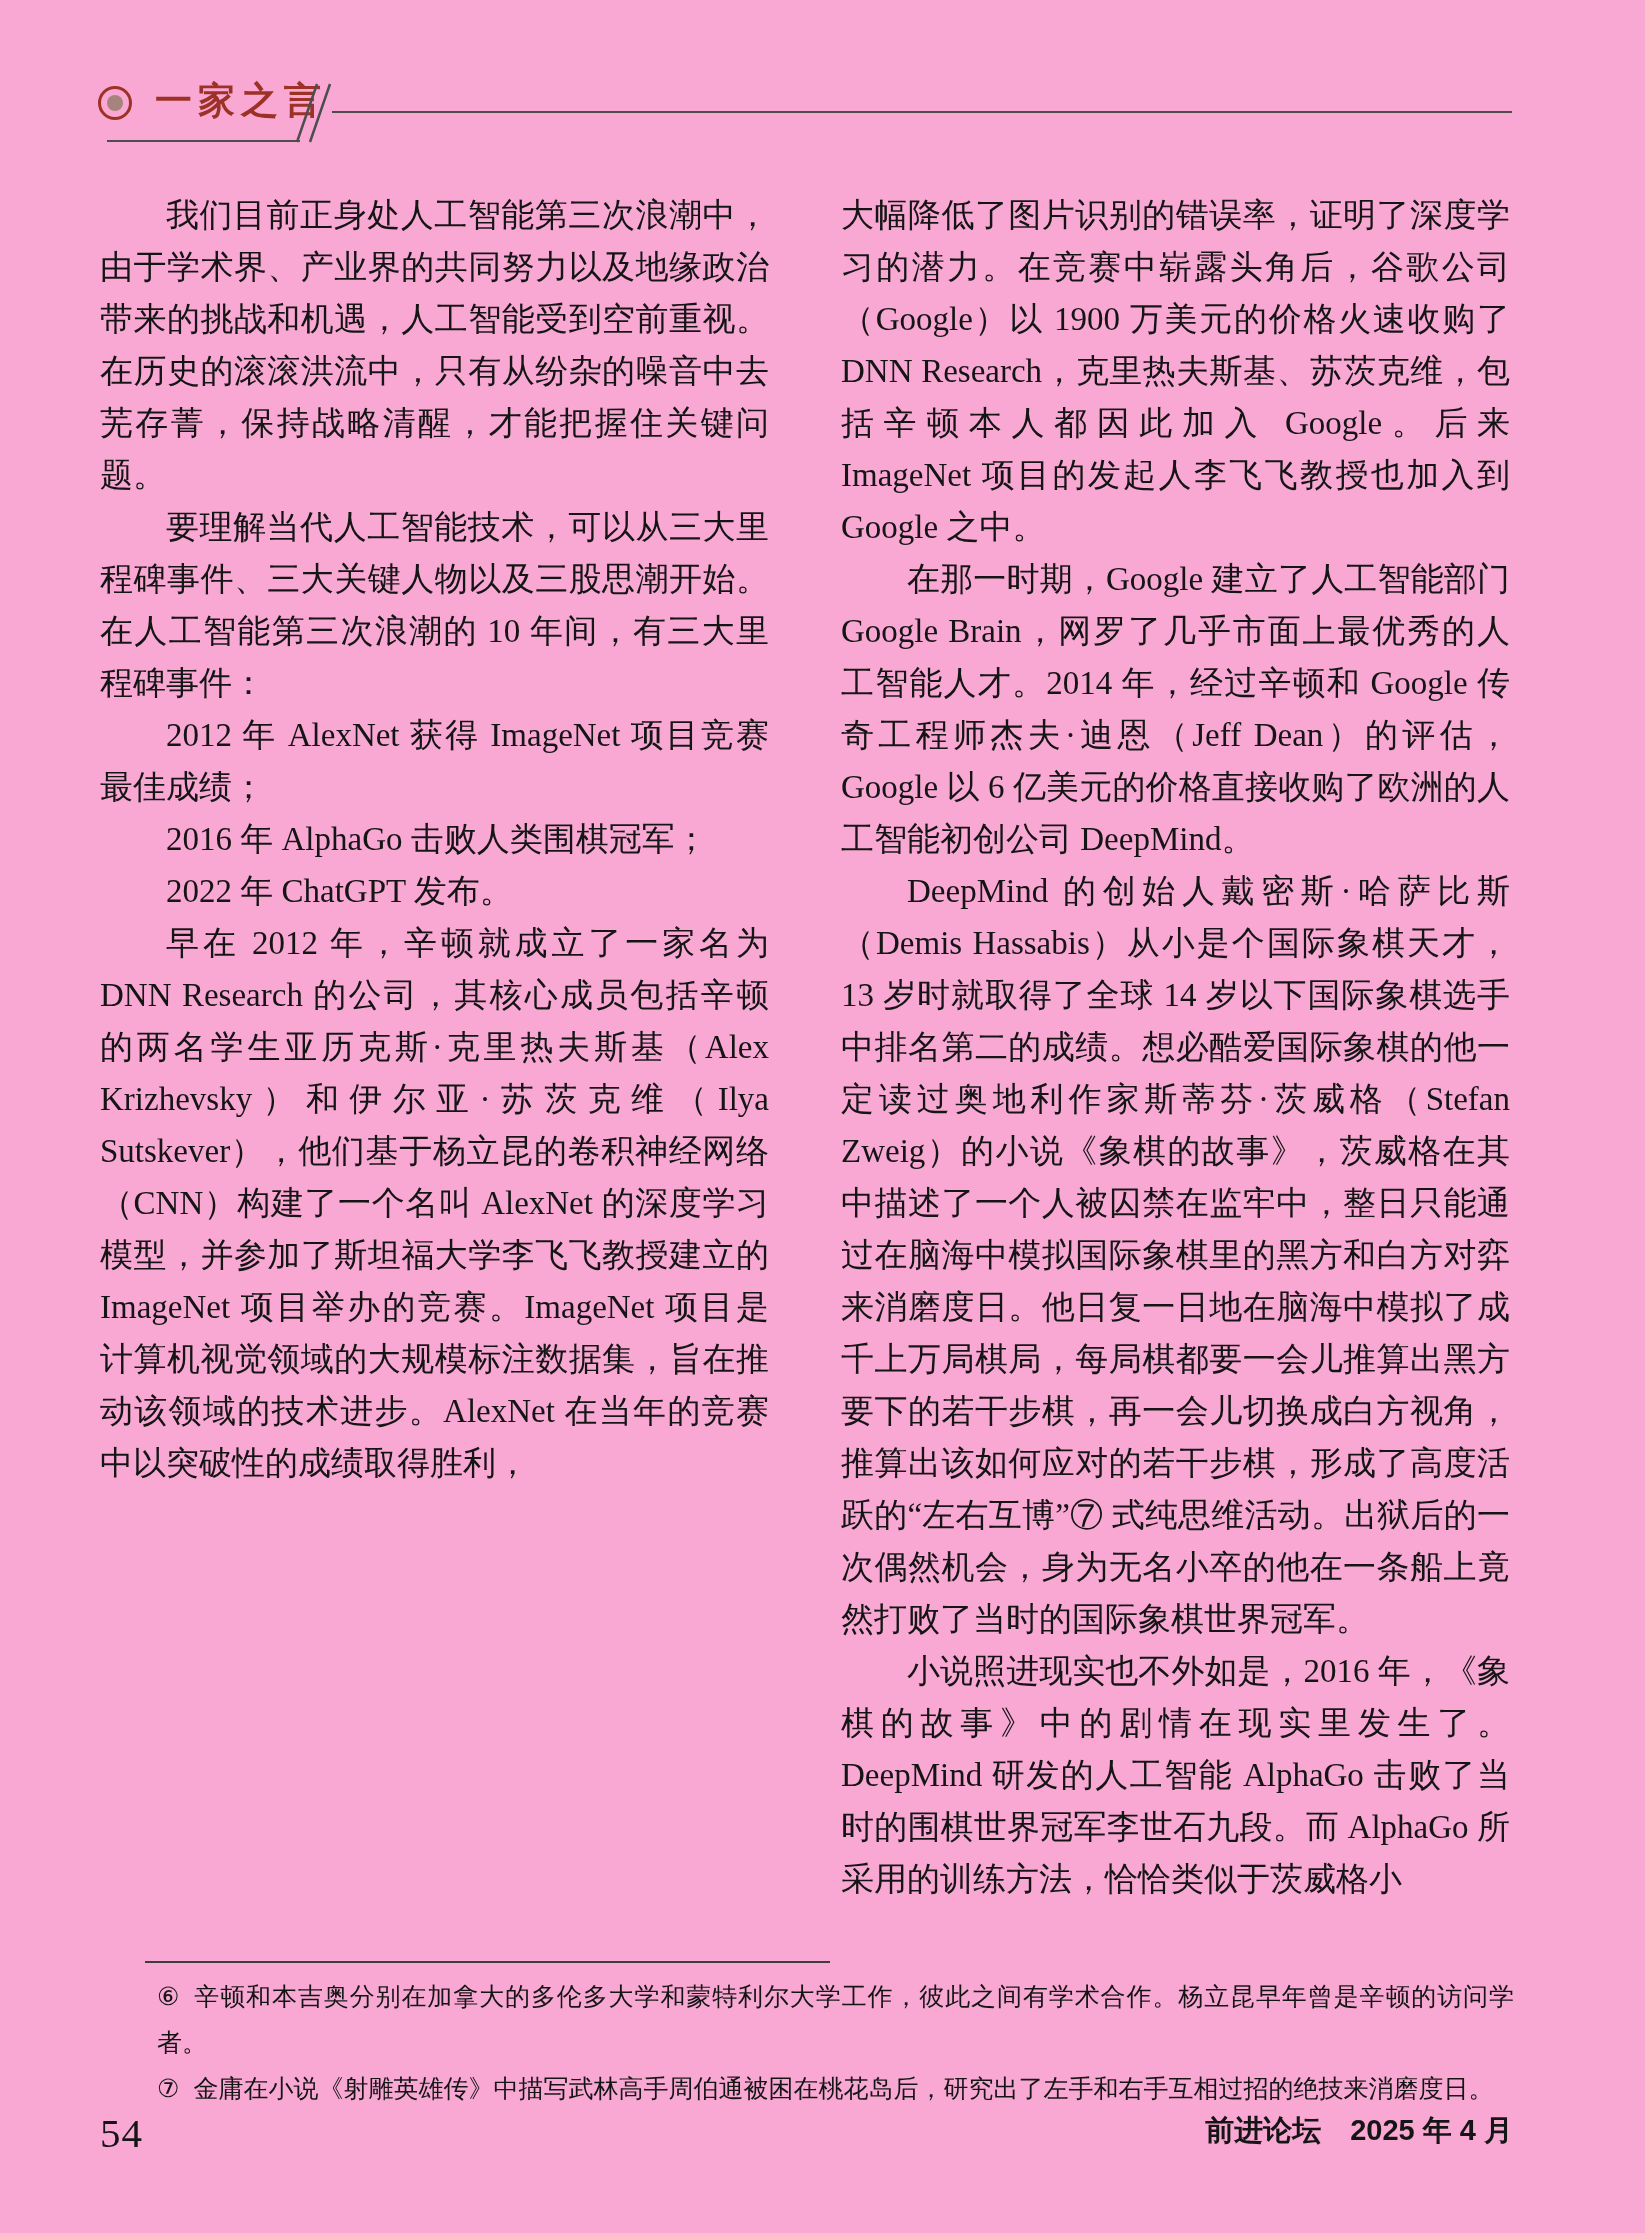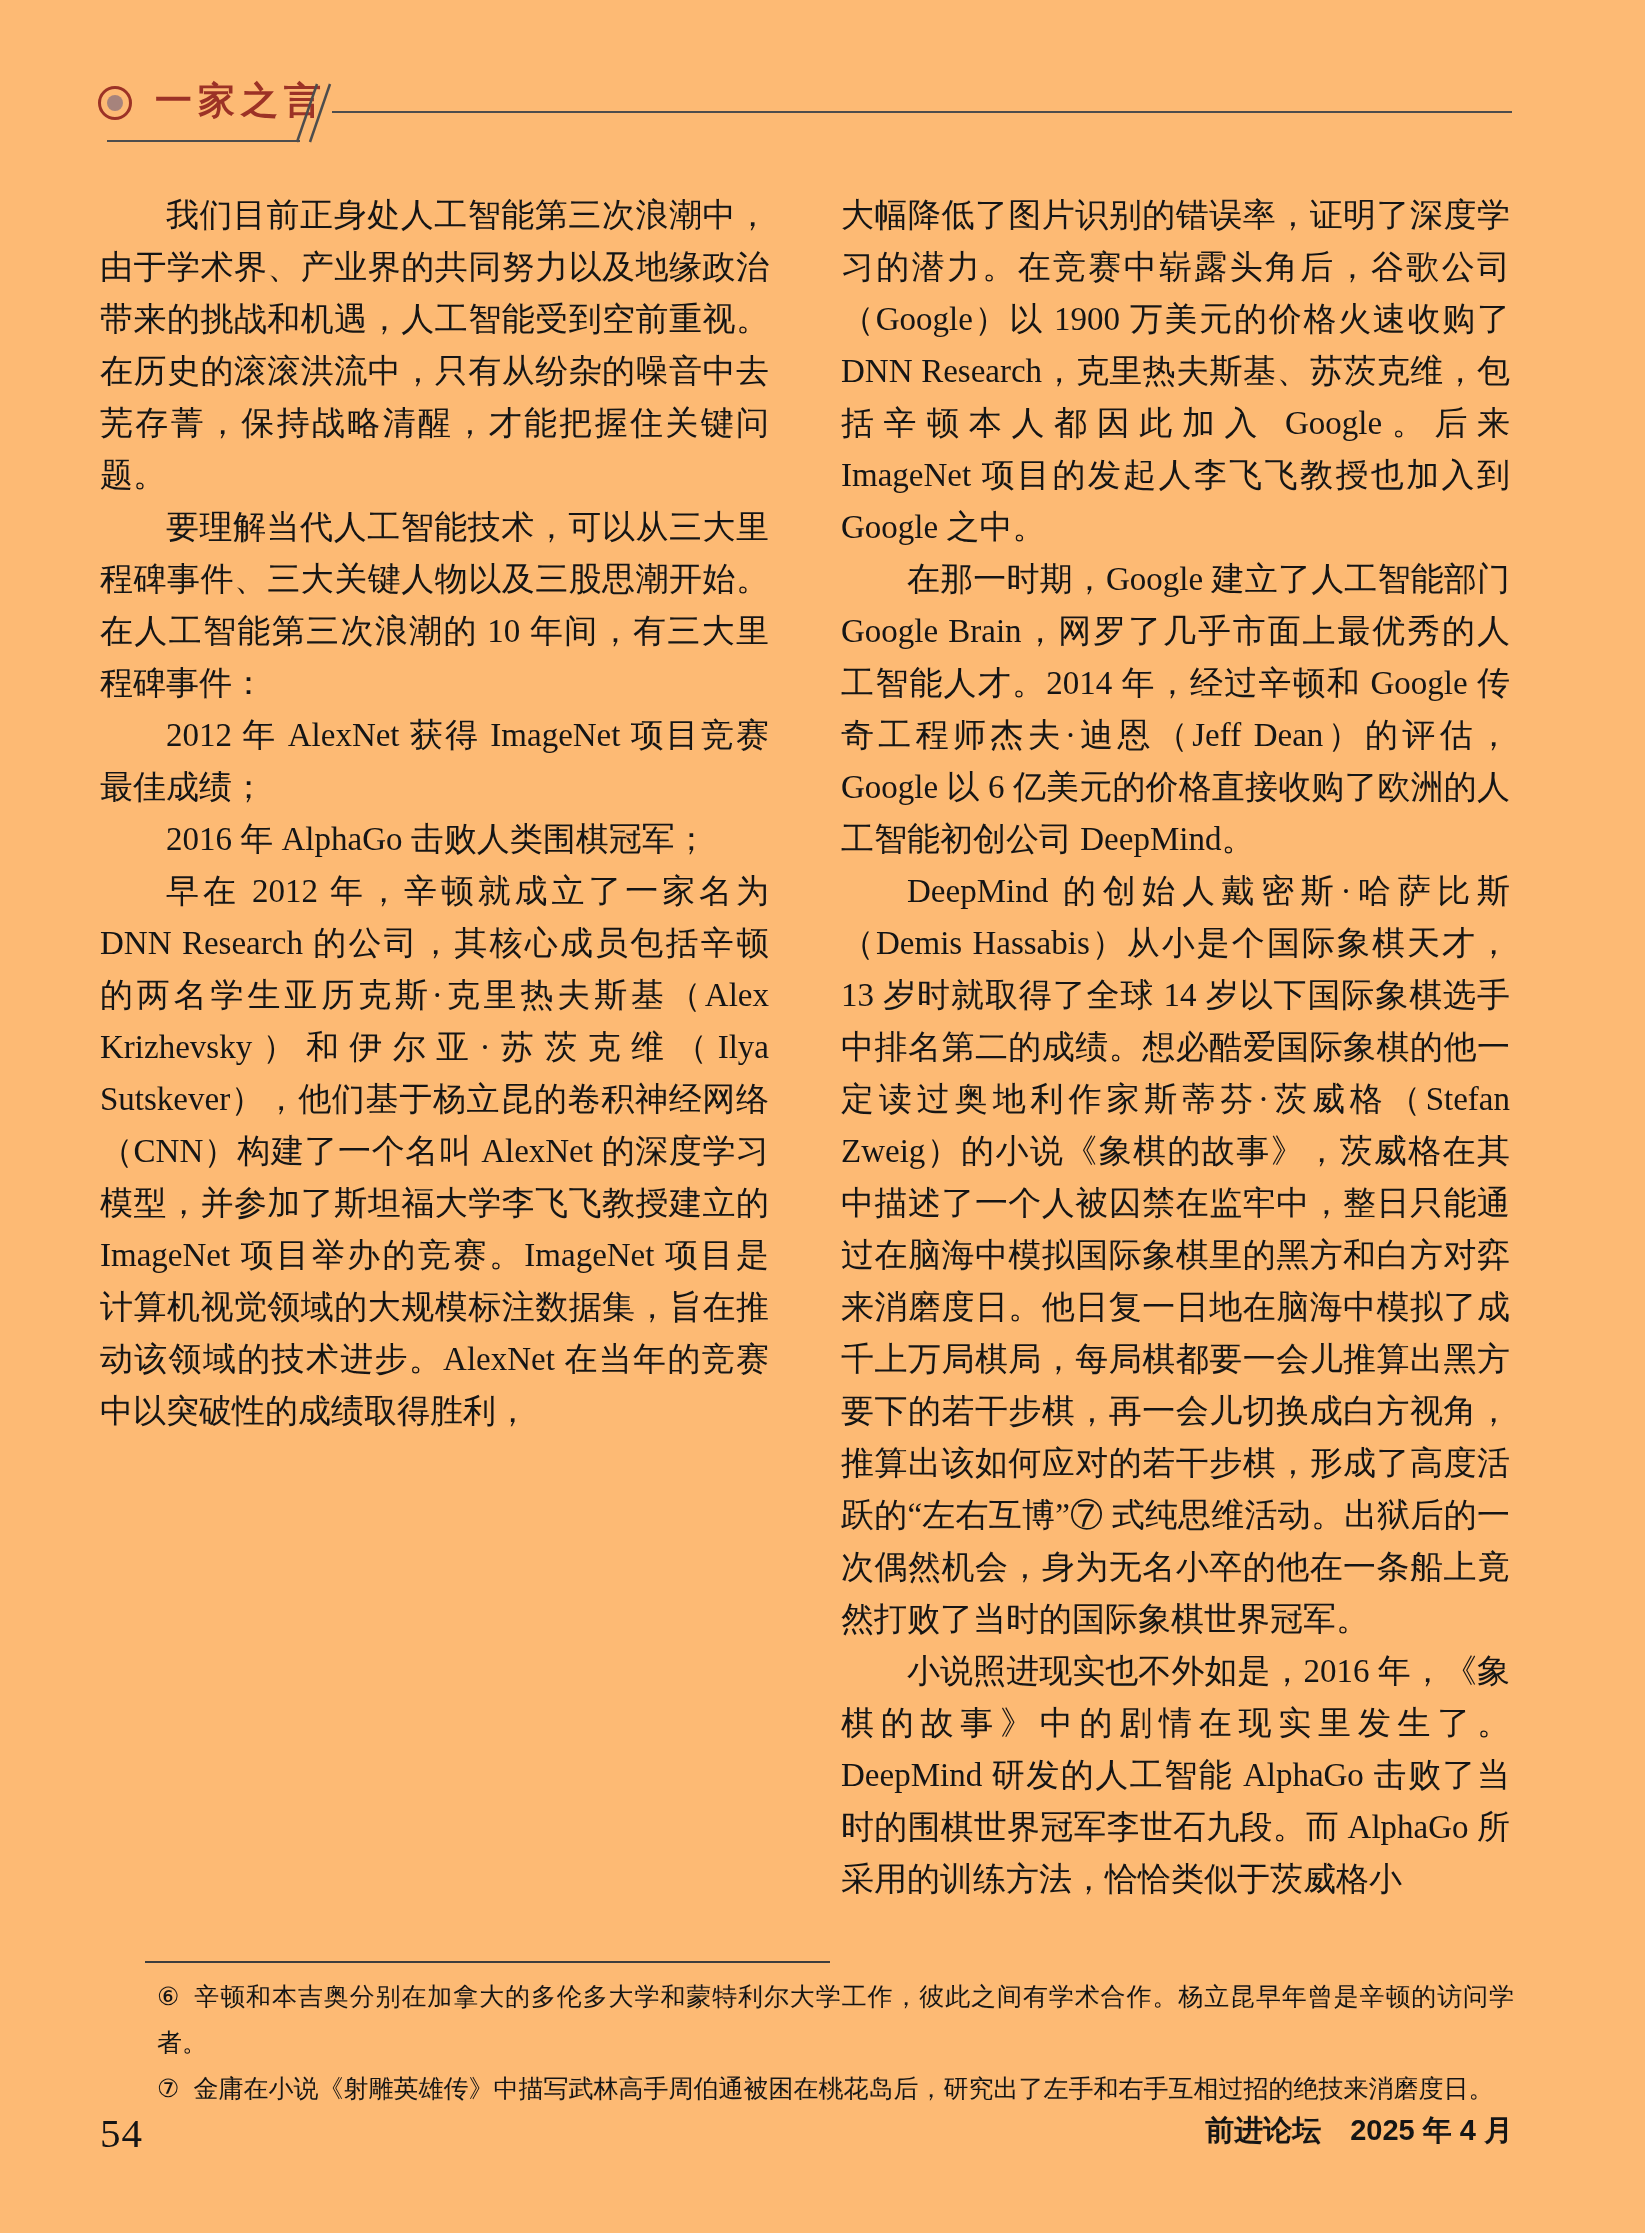--- a/index.html
+++ b/index.html
@@ -1,20 +1,20 @@
 <!DOCTYPE html>
 <html><head>
 <meta charset="utf-8">
 <style>
   html, body { margin: 0; padding: 0; background: #ffffff; }
   .page {
     position: relative;
     width: 1646px;
     height: 2234px;
-    background: #fdba74;
+    background: #f9a8d4;
     color: #151515;
     font-family: "Liberation Serif", "DejaVu Serif", serif;
     overflow: hidden;
   }
 
   
   .bullet {
     position: absolute; left: 98px; top: 86px;
     width: 34px; height: 34px; box-sizing: border-box;
     border: 3px solid #9c3226; border-radius: 50%;
@@ -76,20 +76,21 @@
   <svg class="slashes" width="54" height="62" viewBox="0 0 54 62">
     <line x1="10" y1="60" x2="30" y2="2" stroke="#4d4d4d" stroke-width="2.5"></line>
     <line x1="23" y1="60" x2="43" y2="2" stroke="#4d4d4d" stroke-width="2.5"></line>
   </svg>
 
   <section class="col col-left">
     <p class="indent">我们目前正身处人工智能第三次浪潮中，由于学术界、产业界的共同努力以及地缘政治带来的挑战和机遇，人工智能受到空前重视。在历史的滚滚洪流中，只有从纷杂的噪音中去芜存菁，保持战略清醒，才能把握住关键问题。</p>
     <p class="indent">要理解当代人工智能技术，可以从三大里程碑事件、三大关键人物以及三股思潮开始。在人工智能第三次浪潮的 10 年间，有三大里程碑事件：</p>
     <p class="indent">2012 年 AlexNet 获得 ImageNet 项目竞赛最佳成绩；</p>
     <p class="indent">2016 年 AlphaGo 击败人类围棋冠军；</p>
+    <p class="indent">2022 年 ChatGPT 发布。</p>
     <p class="indent">早在 2012 年，辛顿就成立了一家名为 DNN Research 的公司，其核心成员包括辛顿的两名学生亚历克斯·克里热夫斯基（Alex Krizhevsky）和伊尔亚·苏茨克维（Ilya Sutskever），他们基于杨立昆的卷积神经网络（CNN）构建了一个名叫 AlexNet 的深度学习模型，并参加了斯坦福大学李飞飞教授建立的 ImageNet 项目举办的竞赛。ImageNet 项目是计算机视觉领域的大规模标注数据集，旨在推动该领域的技术进步。AlexNet 在当年的竞赛中以突破性的成绩取得胜利，</p>
   </section>
 
   <section class="col col-right">
     <p>大幅降低了图片识别的错误率，证明了深度学习的潜力。在竞赛中崭露头角后，谷歌公司（Google）以 1900 万美元的价格火速收购了 DNN Research，克里热夫斯基、苏茨克维，包括辛顿本人都因此加入 Google。后来 ImageNet 项目的发起人李飞飞教授也加入到 Google 之中。</p>
     <p class="indent">在那一时期，Google 建立了人工智能部门 Google Brain，网罗了几乎市面上最优秀的人工智能人才。2014 年，经过辛顿和 Google 传奇工程师杰夫·迪恩（Jeff Dean）的评估，Google 以 6 亿美元的价格直接收购了欧洲的人工智能初创公司 DeepMind。</p>
     <p class="indent">DeepMind 的创始人戴密斯·哈萨比斯（Demis Hassabis）从小是个国际象棋天才，13 岁时就取得了全球 14 岁以下国际象棋选手中排名第二的成绩。想必酷爱国际象棋的他一定读过奥地利作家斯蒂芬·茨威格（Stefan Zweig）的小说《象棋的故事》，茨威格在其中描述了一个人被囚禁在监牢中，整日只能通过在脑海中模拟国际象棋里的黑方和白方对弈来消磨度日。他日复一日地在脑海中模拟了成千上万局棋局，每局棋都要一会儿推算出黑方要下的若干步棋，再一会儿切换成白方视角，推算出该如何应对的若干步棋，形成了高度活跃的“左右互博”⑦ 式纯思维活动。出狱后的一次偶然机会，身为无名小卒的他在一条船上竟然打败了当时的国际象棋世界冠军。</p>
     <p class="indent">小说照进现实也不外如是，2016 年，《象棋的故事》中的剧情在现实里发生了。DeepMind 研发的人工智能 AlphaGo 击败了当时的围棋世界冠军李世石九段。而 AlphaGo 所采用的训练方法，恰恰类似于茨威格小</p>
   </section>
 

